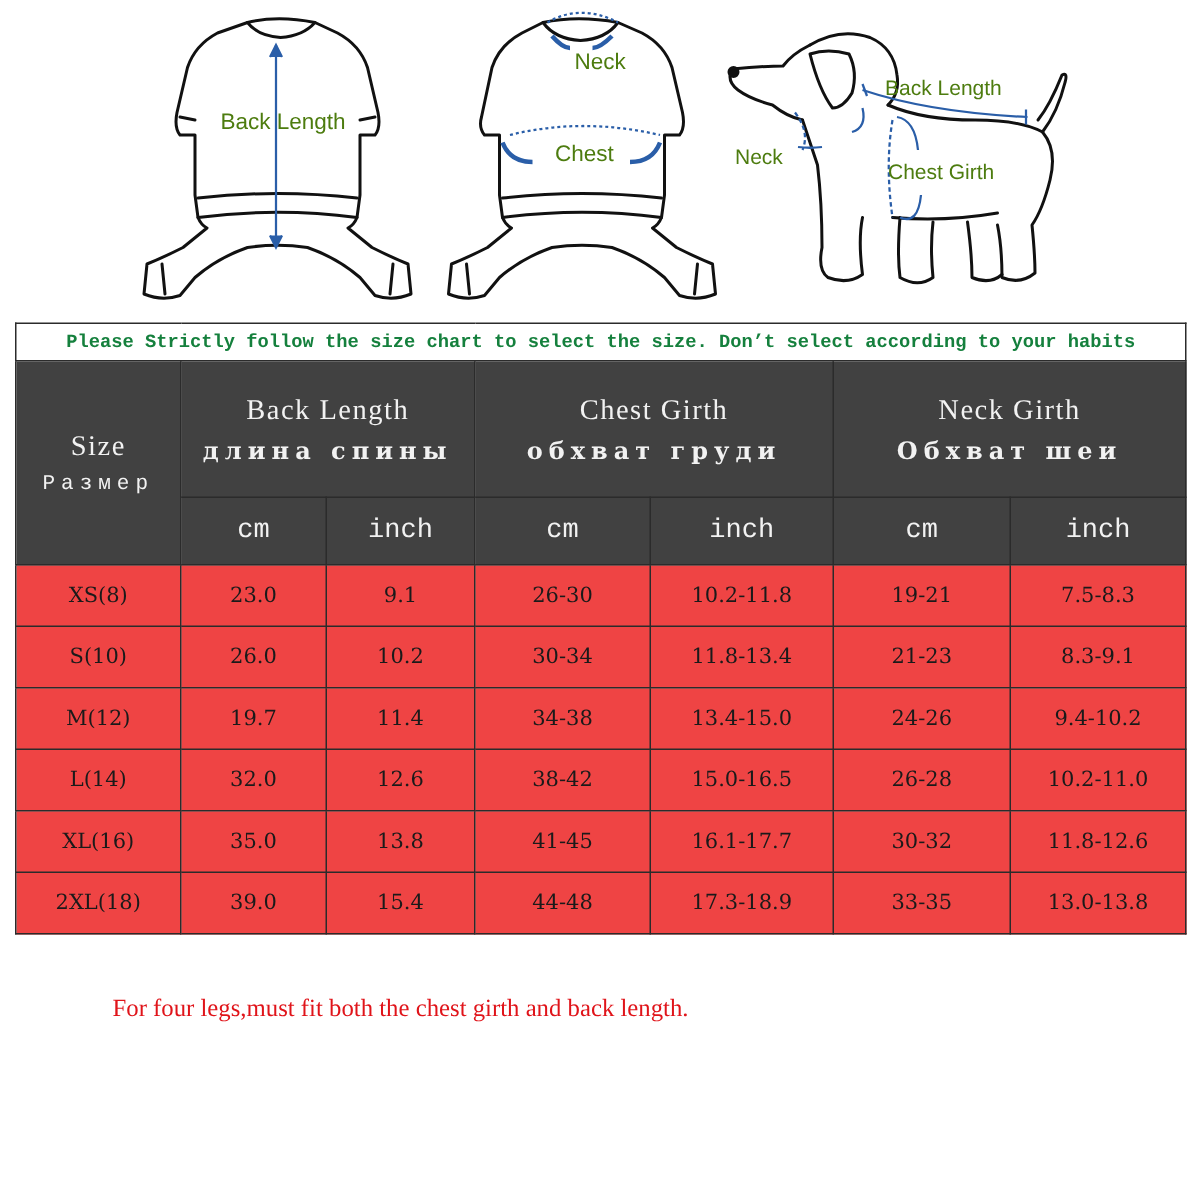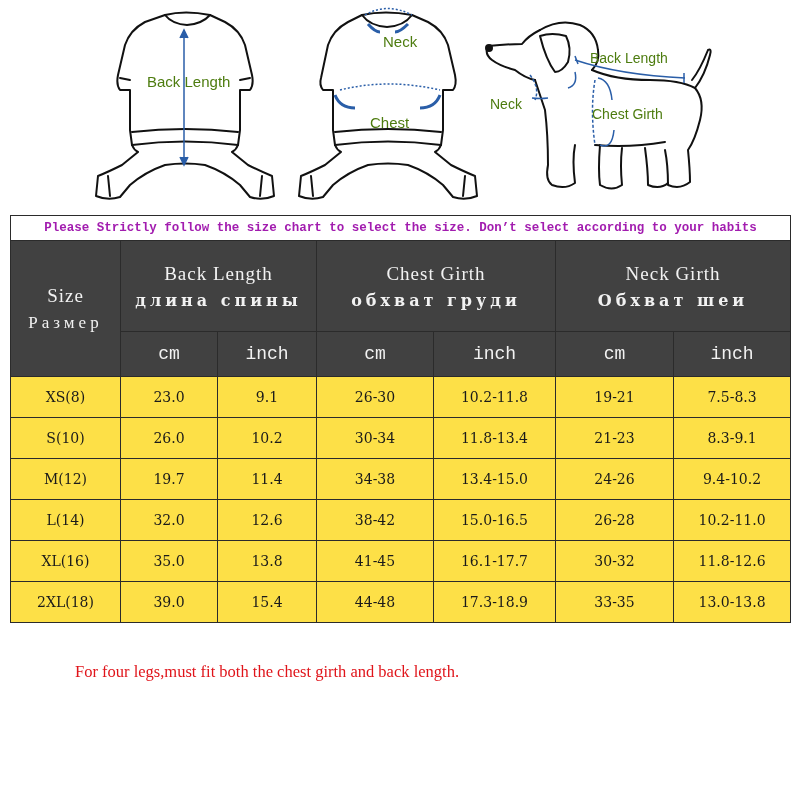--- a/index.html
+++ b/index.html
@@ -5,29 +5,29 @@
     html, body { margin:0; padding:0; background:#ffffff; }
     body { width:800px; height:800px; position:relative; overflow:hidden; font-family:"DejaVu Serif", serif; }
 
     .illus { position:absolute; top:0; left:0; width:800px; height:210px; }
     .illus svg { position:absolute; top:0; left:0; }
     .illus-label { position:absolute; font-family:"Liberation Sans", sans-serif; color:#4d7c0f; font-size:15px; white-space:nowrap; }
 
     .table-wrap { position:absolute; left:10px; top:215px; width:780px; }
     table { border-collapse:collapse; width:780px; table-layout:fixed; }
     td, th { border:1.5px solid #2b2b2b; text-align:center; padding:0; }
-    .notice td { background:#ffffff; color:#a21caf; font-family:"Liberation Mono", monospace; font-size:12.5px; font-weight:bold; height:24px; letter-spacing:0px; }
+    .notice td { background:#ffffff; color:#15803d; font-family:"Liberation Mono", monospace; font-size:12.5px; font-weight:bold; height:24px; letter-spacing:0px; }
     .hdr th { background:#414141; color:#f2f2f2; font-weight:normal; }
     .grp-title { font-family:"Liberation Serif", serif; font-size:19px; display:block; letter-spacing:1px; }
     .grp-sub { font-family:"DejaVu Serif", serif; font-size:16px; display:block; letter-spacing:4px; margin-top:6px; font-weight:bold; }
     .size-title { font-family:"Liberation Serif", serif; font-size:19px; display:block; letter-spacing:1px; }
-    .size-sub { font-family:Liberation Serif, serif; font-size:17px; display:block; letter-spacing:4px; margin-top:6px; }
+    .size-sub { font-family:Liberation Mono, monospace; font-size:14px; display:block; letter-spacing:4px; margin-top:6px; }
     .unit th { font-family:Liberation Mono, monospace; font-size:18px; height:44px;text-align:center; }
     .grp-row th { height:90px; }
-    tbody td { background:#fde047; color:#1a1a1a; font-family:"DejaVu Serif", serif; font-size:14px; height:40px; }
+    tbody td { background:#ef4444; color:#1a1a1a; font-family:"DejaVu Serif", serif; font-size:14px; height:40px; }
 
     .notes { position:absolute; left:75px; top:655px; color:#e0141a; font-family:"Liberation Serif", serif; font-size:16.5px; line-height:34px; }
     .notes p { margin:0; }
   </style>
 </head>
 <body>
 
 <div class="illus">
   <svg width="800" height="210" viewBox="0 0 800 210">
     <g fill="none" stroke="#111" stroke-width="2" stroke-linejoin="round" stroke-linecap="round">
@@ -76,21 +76,21 @@
       <path d="M530 75 Q540 88 535 100" stroke-dasharray="3 2"></path>
       <path d="M595 80 Q590 110 595 145" stroke-dasharray="3 2"></path>
       <path d="M532 98 Q540 99 548 98"></path>
       <path d="M575 72 Q578 85 568 88"></path>
       <path d="M598 78 Q610 80 612 100"></path>
       <path d="M600 145 Q612 150 614 130"></path>
     </g>
   </svg>
   <span class="illus-label" style="left:147px; top:73px;">Back Length</span>
   <span class="illus-label" style="left:383px; top:33px;">Neck</span>
-  <span class="illus-label" style="left:370px; top:114px;">Chest</span>
+  <span class="illus-label" style="left:370px; top:94px;">Chest</span>
   <span class="illus-label" style="left:590px; top:50px; font-size:14px;">Back Length</span>
   <span class="illus-label" style="left:490px; top:96px; font-size:14px;">Neck</span>
   <span class="illus-label" style="left:592px; top:106px; font-size:14px;">Chest Girth</span>
 </div>
 
 <div class="table-wrap">
   <table>
     <colgroup>
       <col style="width:110px">
         <col style="width:97px">

